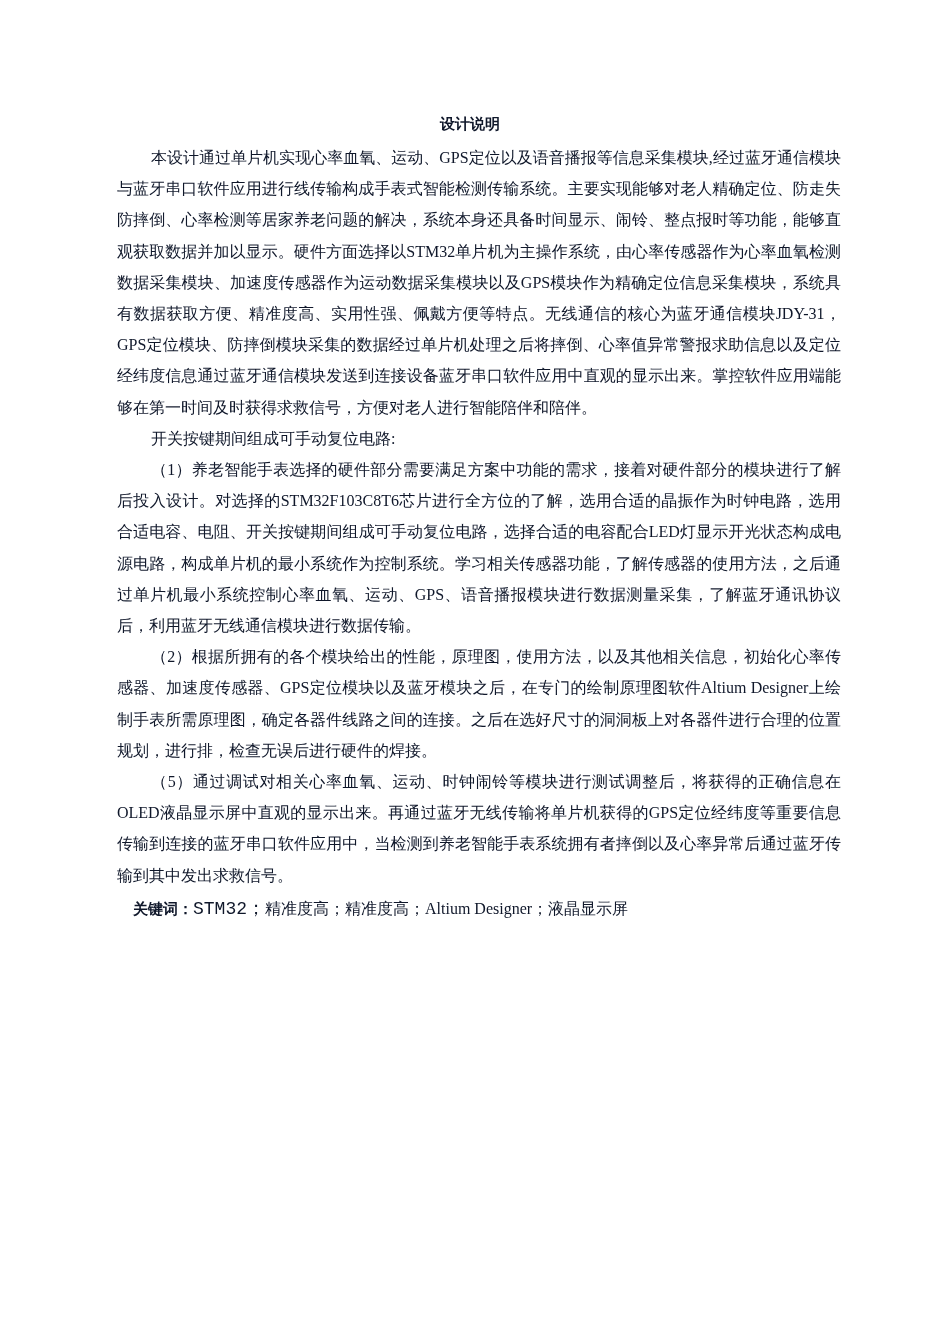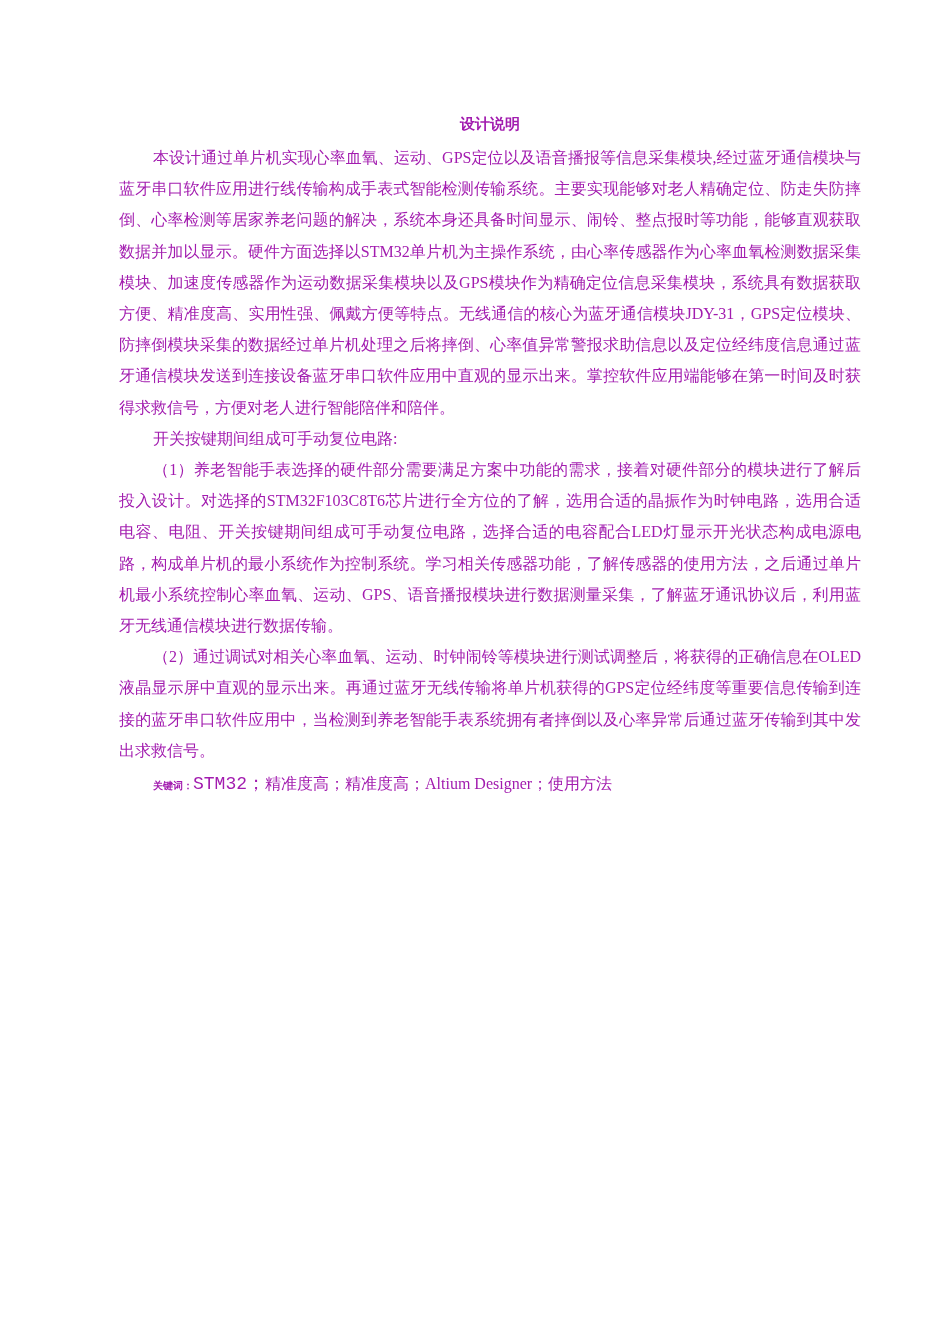--- a/index.html
+++ b/index.html
@@ -1,34 +1,35 @@
 <!DOCTYPE html>
 <html><head>
 <meta charset="utf-8">
 <style>
   html, body { margin: 0; padding: 0; background: #ffffff; }
   body { width: 950px; height: 1344px; position: relative; overflow: hidden; }
   .page {
-    position: absolute; left: 119px; top: 111px; width: 742px;
+    position: absolute; left: 99px; top: 111px; width: 742px;
     font-family: "Liberation Serif", "DejaVu Serif", serif;
-    font-size: 16px; color: #a21caf; line-height: 31.2px;
+    font-size: 16px; color: #0f172a; line-height: 31.2px;
   }
   .title {
     text-align: center; font-family: "DejaVu Sans", "Liberation Sans", sans-serif;
     font-size: 15px; font-weight: bold; margin: 0; height: 31px; line-height: 26px;
   }
   p { margin: 0; text-align: justify; text-justify: inter-character; }
-  .indent { text-indent: 34px; }
+  .indent { text-indent: 34px; margin-left: 18px; }
   .keywords { margin-top: 2px; padding-left: 34px; }
-  .kw-label { font-family: "DejaVu Sans", "Liberation Sans", sans-serif; font-weight: bold; font-size: 10px; }
+  .kw-label { font-family: "DejaVu Sans", "Liberation Sans", sans-serif; font-weight: bold; font-size: 15px; }
   .kw-mono { font-family: "Liberation Mono", "DejaVu Sans Mono", monospace; font-size: 18px; }
 </style>
 </head>
 <body>
 
 <div class="page">
   <h1 class="title">设计说明</h1>
   <p class="indent">本设计通过单片机实现心率血氧、运动、GPS定位以及语音播报等信息采集模块,经过蓝牙通信模块与蓝牙串口软件应用进行线传输构成手表式智能检测传输系统。主要实现能够对老人精确定位、防走失防摔倒、心率检测等居家养老问题的解决，系统本身还具备时间显示、闹铃、整点报时等功能，能够直观获取数据并加以显示。硬件方面选择以STM32单片机为主操作系统，由心率传感器作为心率血氧检测数据采集模块、加速度传感器作为运动数据采集模块以及GPS模块作为精确定位信息采集模块，系统具有数据获取方便、精准度高、实用性强、佩戴方便等特点。无线通信的核心为蓝牙通信模块JDY-31，GPS定位模块、防摔倒模块采集的数据经过单片机处理之后将摔倒、心率值异常警报求助信息以及定位经纬度信息通过蓝牙通信模块发送到连接设备蓝牙串口软件应用中直观的显示出来。掌控软件应用端能够在第一时间及时获得求救信号，方便对老人进行智能陪伴和陪伴。</p>
   <p class="indent">开关按键期间组成可手动复位电路:</p>
   <p class="indent">（1）养老智能手表选择的硬件部分需要满足方案中功能的需求，接着对硬件部分的模块进行了解后投入设计。对选择的STM32F103C8T6芯片进行全方位的了解，选用合适的晶振作为时钟电路，选用合适电容、电阻、开关按键期间组成可手动复位电路，选择合适的电容配合LED灯显示开光状态构成电源电路，构成单片机的最小系统作为控制系统。学习相关传感器功能，了解传感器的使用方法，之后通过单片机最小系统控制心率血氧、运动、GPS、语音播报模块进行数据测量采集，了解蓝牙通讯协议后，利用蓝牙无线通信模块进行数据传输。</p>
-  <p class="indent">（2）通过调试对相关心率血氧、运动、时钟闹铃等模块进行测试调整后，将获得的正确信息在OLED液晶显示屏中直观的显示出来。再通过蓝牙无线传输将单片机获得的GPS定位经纬度等重要信息传输到连接的蓝牙串口软件应用中，当检测到养老智能手表系统拥有者摔倒以及心率异常后通过蓝牙传输到其中发出求救信号。</p>
-  <p class="keywords"><span class="kw-label">关键词：</span><span class="kw-mono">STM32；</span><span>精准度高；</span><span>精准度高；</span><span>Altium Designer；</span><span>使用方法</span></p>
+  <p class="indent">（2）根据所拥有的各个模块给出的性能，原理图，使用方法，以及其他相关信息，初始化心率传感器、加速度传感器、GPS定位模块以及蓝牙模块之后，在专门的绘制原理图软件Altium Designer上绘制手表所需原理图，确定各器件线路之间的连接。之后在选好尺寸的洞洞板上对各器件进行合理的位置规划，进行排，检查无误后进行硬件的焊接。</p>
+  <p class="indent">（5）通过调试对相关心率血氧、运动、时钟闹铃等模块进行测试调整后，将获得的正确信息在OLED液晶显示屏中直观的显示出来。再通过蓝牙无线传输将单片机获得的GPS定位经纬度等重要信息传输到连接的蓝牙串口软件应用中，当检测到养老智能手表系统拥有者摔倒以及心率异常后通过蓝牙传输到其中发出求救信号。</p>
+  <p class="keywords"><span class="kw-label">关键词：</span><span class="kw-mono">STM32；</span><span>精准度高；</span><span>精准度高；</span><span>Altium Designer；</span><span>液晶显示屏</span></p>
 </div>
 
 </body></html>

